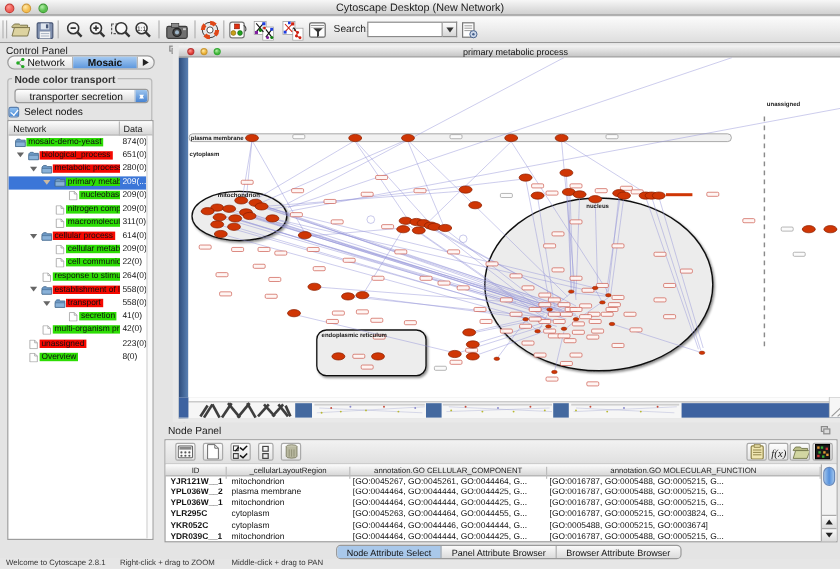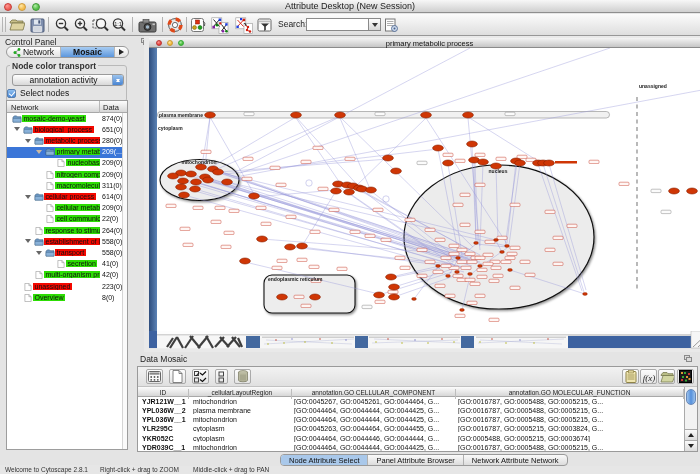--- a/index.html
+++ b/index.html
@@ -128,21 +128,21 @@
 <body>
 
 <div class="app">
 
   <div class="titlebar">
     <div class="lights">
       <span class="light red"></span>
       <span class="light yellow"></span>
       <span class="light green"></span>
     </div>
-    <div class="title">Attribute Desktop (New Session)</div>
+    <div class="title">Cytoscape Desktop (New Network)</div>
   </div>
 
   <div class="toolbar">
     <div class="tb-handle"></div>
     <div class="tbtn" style="left:8px">
         <svg width="16" height="16" viewBox="0 0 16 16">
           <path d="M1 5 l2 -2 h4 l1 1 h6 v2 h-13z" fill="#c9c08a" stroke="#7a7348" stroke-width="0.8"></path>
           <path d="M1 13 l2-7 h13 l-2 7z" fill="#ddd3a0" stroke="#7a7348" stroke-width="0.8"></path>
         </svg>
       </div>
@@ -288,21 +288,21 @@
         <span>Network</span>
       </div>
       <div class="cp-tab selected">
         <span>Mosaic</span>
       </div>
       <div class="cp-tab cp-tab-arrow" style="flex:0 0 13px;border-right:none"></div>
     </div>
     <div class="groupbox">
       <span class="legend">Node color transport</span>
       <div class="combobox">
-        <span class="cb-text">annotation activity</span>
+        <span class="cb-text">transporter secretion</span>
         <span class="cb-btn"></span>
       </div>
     </div>
     <div class="checkrow">
       <span class="checkbox"></span>
       <span class="checklabel">Select nodes</span>
     </div>
     <div class="tree">
       <div class="tree-header">
         <span class="th1">Network</span>
@@ -805,21 +805,21 @@
             <rect x="681" y="331" width="19" height="17" fill="#f6f6f6" stroke="#aaa" stroke-width="0.5"></rect>
             <line x1="683" y1="347" x2="700" y2="331" stroke="#9a9a9a" stroke-width="1"></line>
             <line x1="688" y1="347" x2="700" y2="336" stroke="#9a9a9a" stroke-width="1"></line>
             <line x1="693" y1="347" x2="700" y2="341" stroke="#9a9a9a" stroke-width="1"></line>
           </svg>
       </div>
     </div>
   </div>
 
   <div class="data-panel">
-    <div class="dp-title">Data Mosaic</div>
+    <div class="dp-title">Node Panel</div>
     <div class="float-icon" style="right:8px;top:3px">
         <i></i>
         <i></i>
       </div>
     <div class="dp-box">
       <div class="dp-toolbar">
         <div class="dpbtn" style="left:8px">
             <svg width="13" height="11" viewBox="0 0 13 11">
               <rect x="0.5" y="0.5" width="12" height="10" rx="1" fill="#fafafa" stroke="#666"></rect>
               <rect x="1.5" y="1.5" width="10" height="2.2" fill="#888"></rect>
@@ -945,21 +945,21 @@
             <i></i>
           </div>
         <div class="dp-sbtn down">
             <i></i>
           </div>
       </div>
     </div>
     <div class="dp-tabs" id="dp-tabs">
         <div class="dp-tab selected">Node Attribute Select</div>
         <div class="dp-tab">Panel Attribute Browser</div>
-        <div class="dp-tab">Network Attribute Network</div>
+        <div class="dp-tab">Browser Attribute Browser</div>
       </div>
   </div>
 
   <div class="statusbar" id="statusbar">
       <span style="left: 5px;">Welcome to Cytoscape 2.8.1</span>
       <span style="left: 100px;">Right-click + drag to ZOOM</span>
       <span style="left: 193px;">Middle-click + drag to PAN</span>
     </div>
 
 </div>

